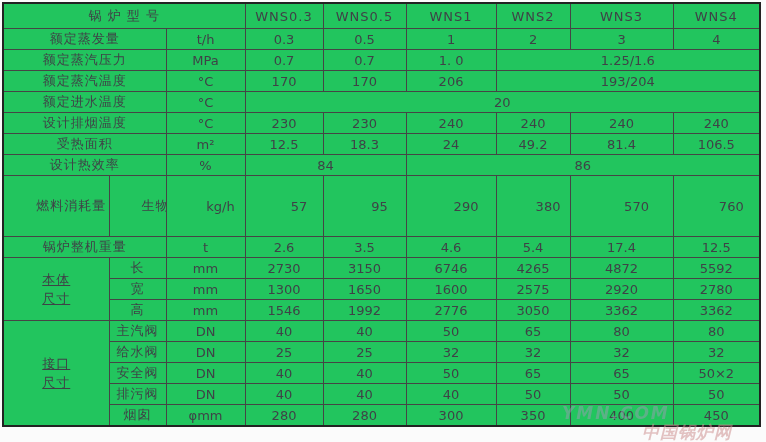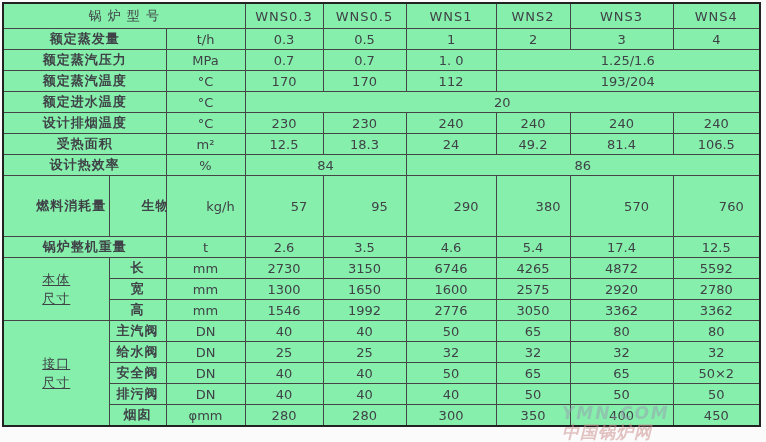--- a/index.html
+++ b/index.html
@@ -2,42 +2,42 @@
 <html><head>
 <meta charset="utf-8">
 <style>
   html,body{margin:0;padding:0;}
   body{
     width:766px;height:442px;background:#fbfbfb;position:relative;overflow:hidden;
     font-family:"DejaVu Sans","Liberation Sans",sans-serif;
   }
   table{
     border-collapse:collapse;table-layout:fixed;width:757px;
-    margin:2px 0 0 2px;background:#86efac;
+    margin:2px 0 0 2px;background:#22c55e;
     border:2px solid #222222;
   }
   td{
     border:1px solid #454545;
     text-align:center;vertical-align:middle;
     font-size:13px;color:#3f4247;
     padding:0 2px;overflow:hidden;white-space:nowrap;
   }
   tr.r-head td{height:24px;letter-spacing:1px;}
   tr.r td{height:20px;}
   tr.r-fuel td{height:60px;padding-left:32px;}
-  td.lbl{letter-spacing:1px;font-weight:bold;}
+  td.lbl{letter-spacing:1px;}
   td.hd-title{letter-spacing:3px;}
   td.grp{white-space:normal;line-height:19px;letter-spacing:1px;text-decoration:underline;}
   .wm{
     position:absolute;left:562px;top:404px;width:170px;
     font-style:italic;font-weight:bold;pointer-events:none;
     line-height:19px;letter-spacing:2px;font-size:17px;
   }
   .wm-l1{color:rgba(150,158,175,0.50);}
-  .wm-l2{color:rgba(205,145,145,0.55);letter-spacing:1px;}
+  .wm-l2{color:rgba(205,145,145,0.55);letter-spacing:1px;text-align:right;}
 </style>
 </head>
 <body>
 
 <table>
   <colgroup>
     <col style="width:106px">
       <col style="width:57px">
       <col style="width:79px">
     <col style="width:78px">
@@ -77,21 +77,21 @@
     <td>0.7</td>
     <td>1. 0</td>
     <td colspan="3">1.25/1.6</td>
   </tr>
 
   <tr class="r">
     <td colspan="2" class="lbl">额定蒸汽温度</td>
     <td>°C</td>
     <td>170</td>
     <td>170</td>
-    <td>112</td>
+    <td>206</td>
     <td colspan="3">193/204</td>
   </tr>
 
   <tr class="r">
     <td colspan="2" class="lbl">额定进水温度</td>
     <td>°C</td>
     <td colspan="6">20</td>
   </tr>
 
   <tr class="r">

